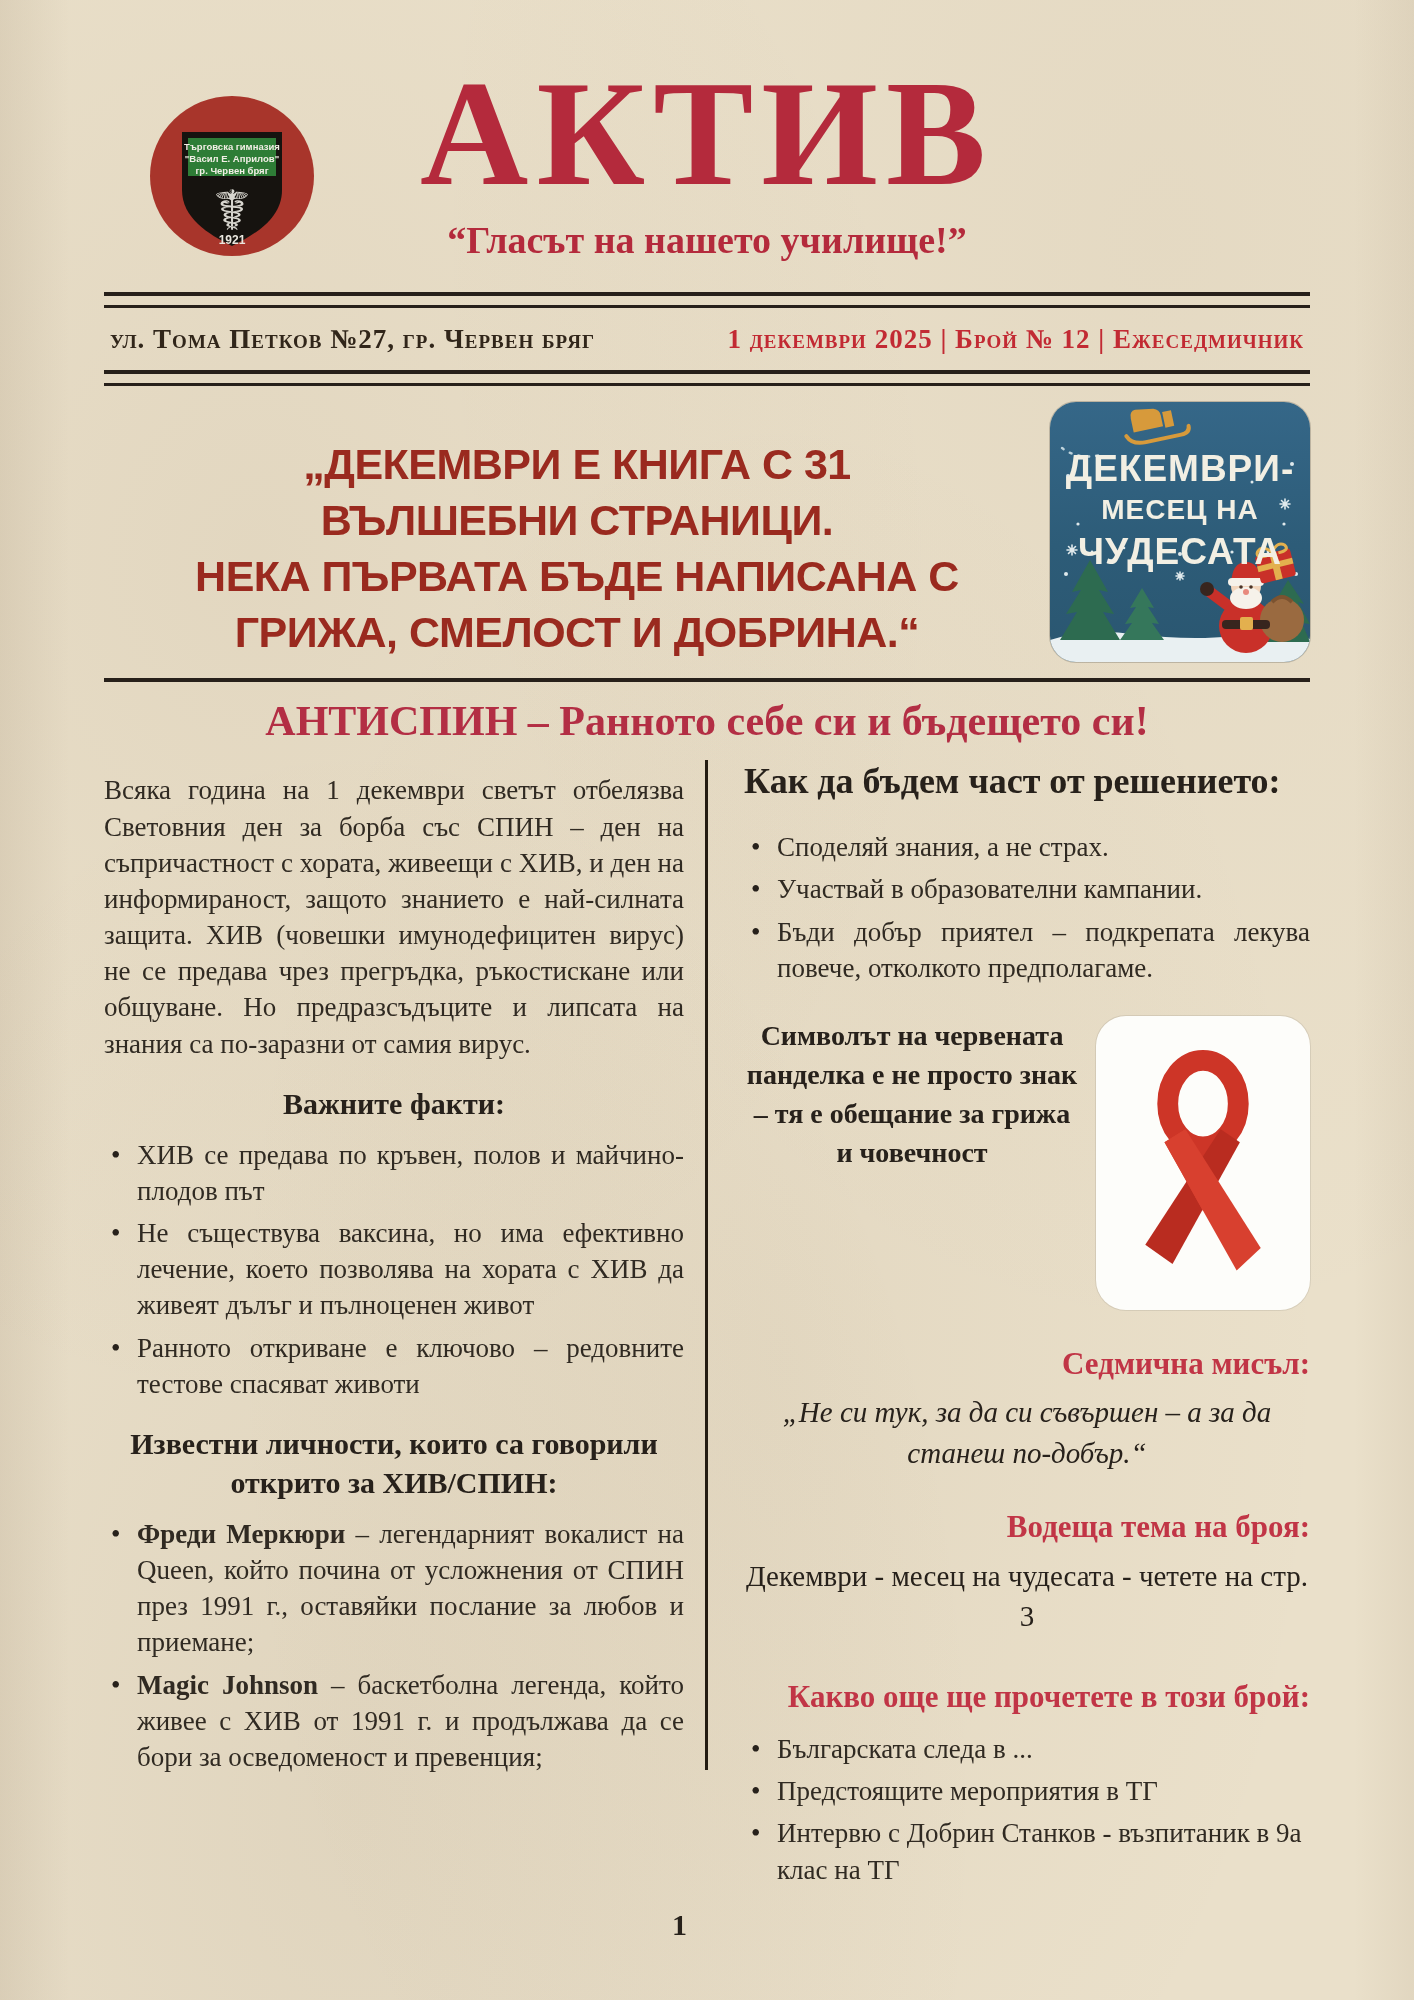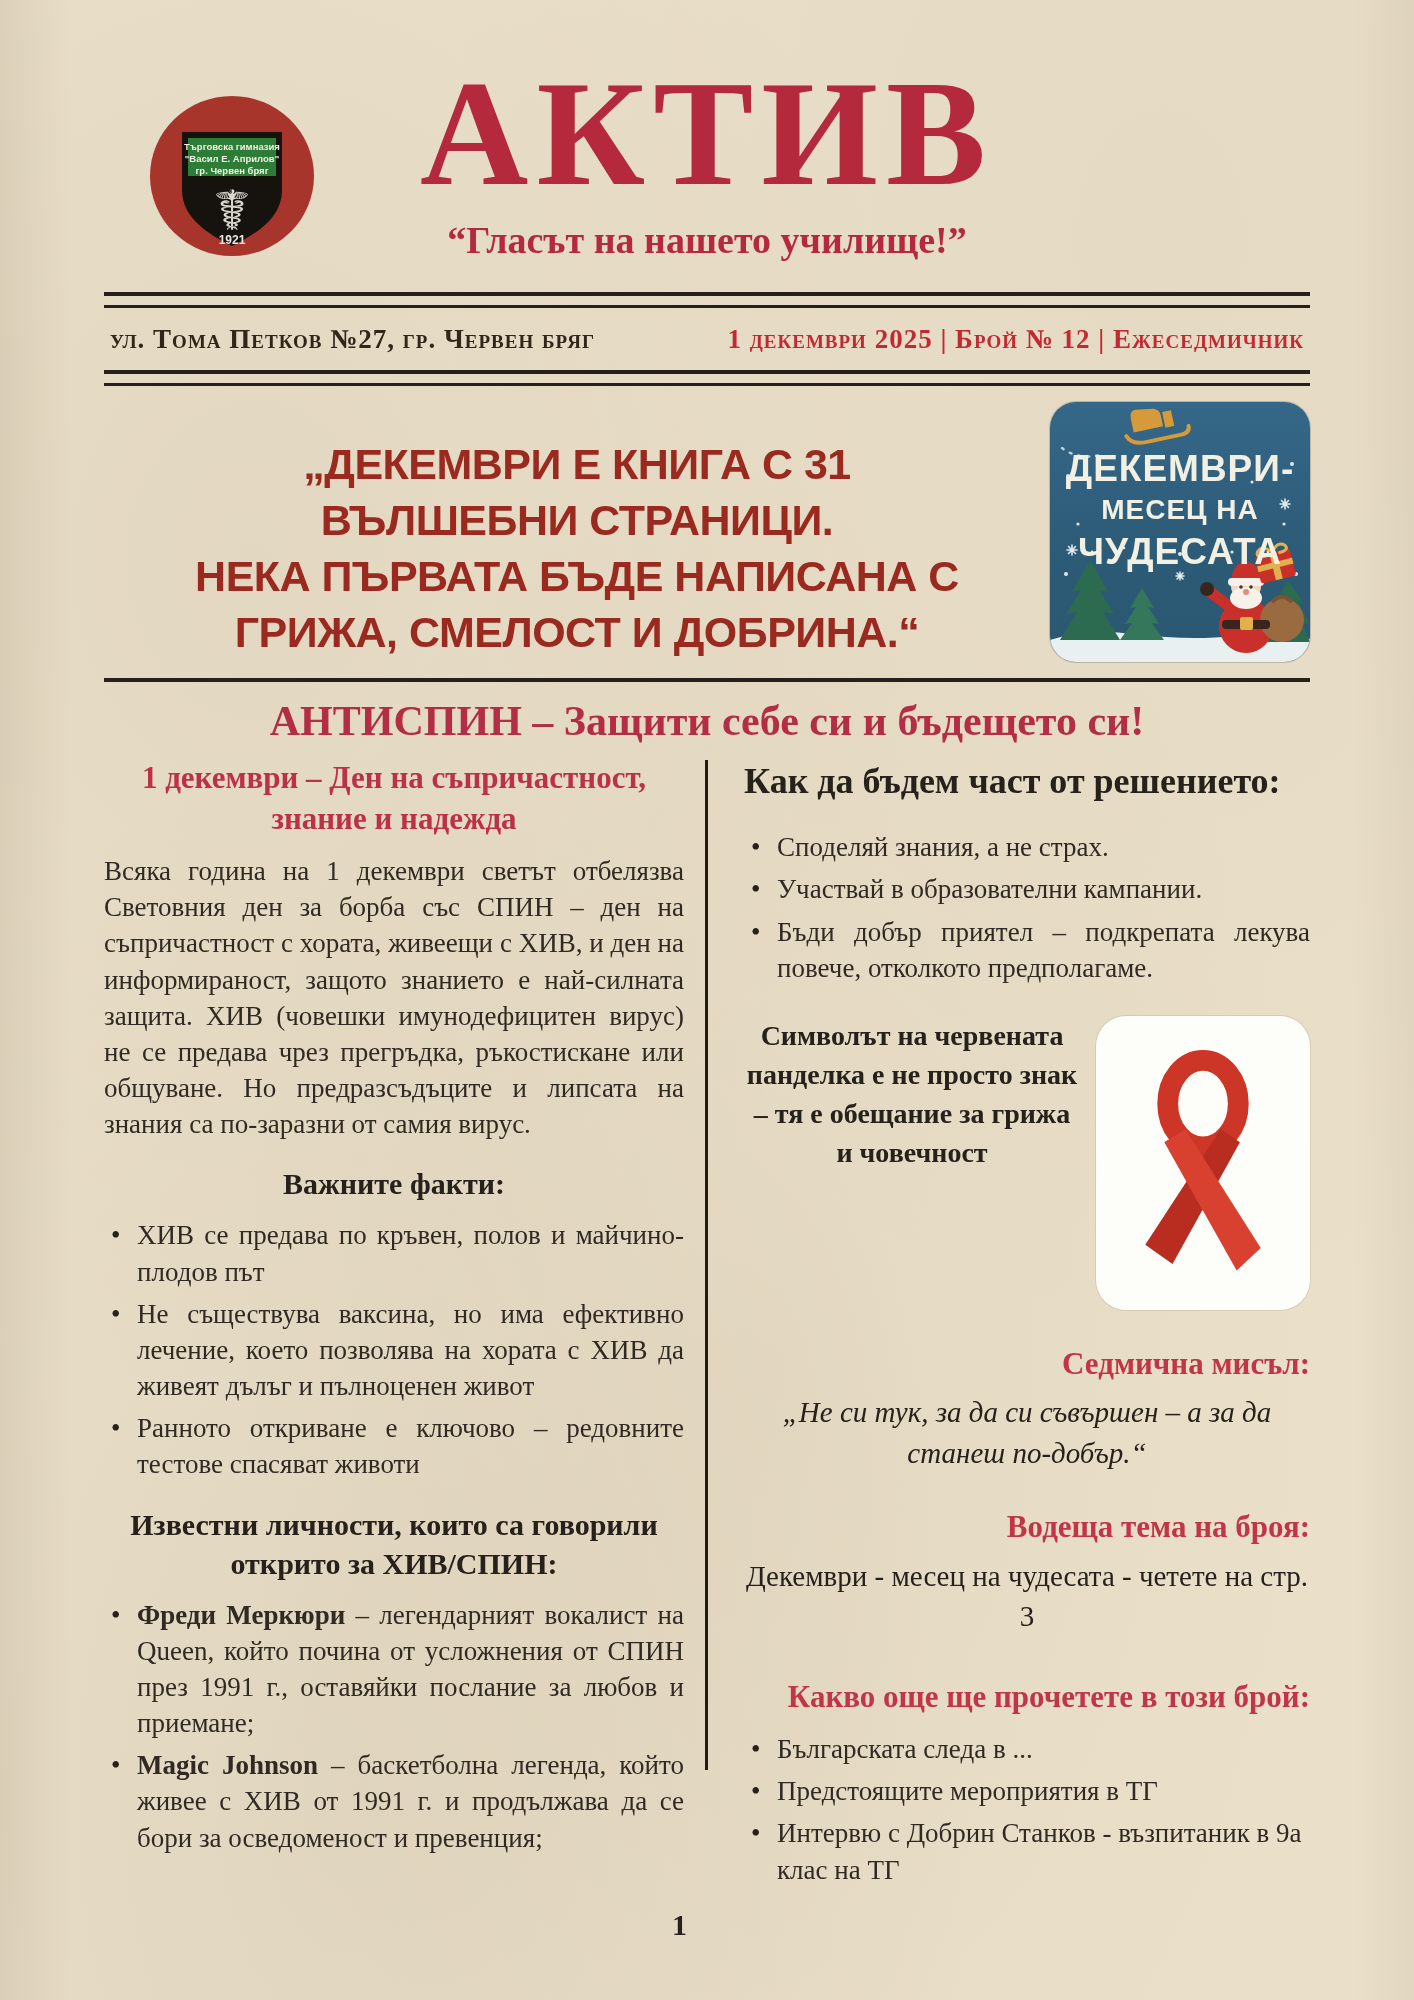--- a/index.html
+++ b/index.html
@@ -233,26 +233,25 @@
         <div class="poster-text">
           <div class="poster-line1">ДЕКЕМВРИ-</div>
           <div class="poster-line2">МЕСЕЦ НА</div>
           <div class="poster-line3">ЧУДЕСАТА</div>
         </div>
       </div>
     </div>
 
     <div class="rule-single"></div>
 
-    <div class="section-title">АНТИСПИН – Защити себе си и бъдещето си!</div>
+    <div class="section-title">АНТИСПИН – Ранното себе си и бъдещето си!</div>
 
     <div class="columns">
 
       <div class="col-left">
-        <div class="col-heading-red">1 декември – Ден на съпричастност, знание и надежда</div>
         <div class="body-text">Всяка година на 1 декември светът отбелязва Световния ден за борба със СПИН – ден на съпричастност с хората, живеещи с ХИВ, и ден на информираност, защото знанието е най-силната защита. ХИВ (човешки имунодефицитен вирус) не се предава чрез прегръдка, ръкостискане или общуване. Но предразсъдъците и липсата на знания са по-заразни от самия вирус.</div>
 
         <div class="sub-heading">Важните факти:</div>
         <ul class="news-list">
           <li>ХИВ се предава по кръвен, полов и майчино-плодов път</li>
           <li>Не съществува ваксина, но има ефективно лечение, което позволява на хората с ХИВ да живеят дълъг и пълноценен живот</li>
           <li>Ранното откриване е ключово – редовните тестове спасяват животи</li>
         </ul>
 
         <div class="sub-heading">Известни личности, които са говорили открито за ХИВ/СПИН:</div>

